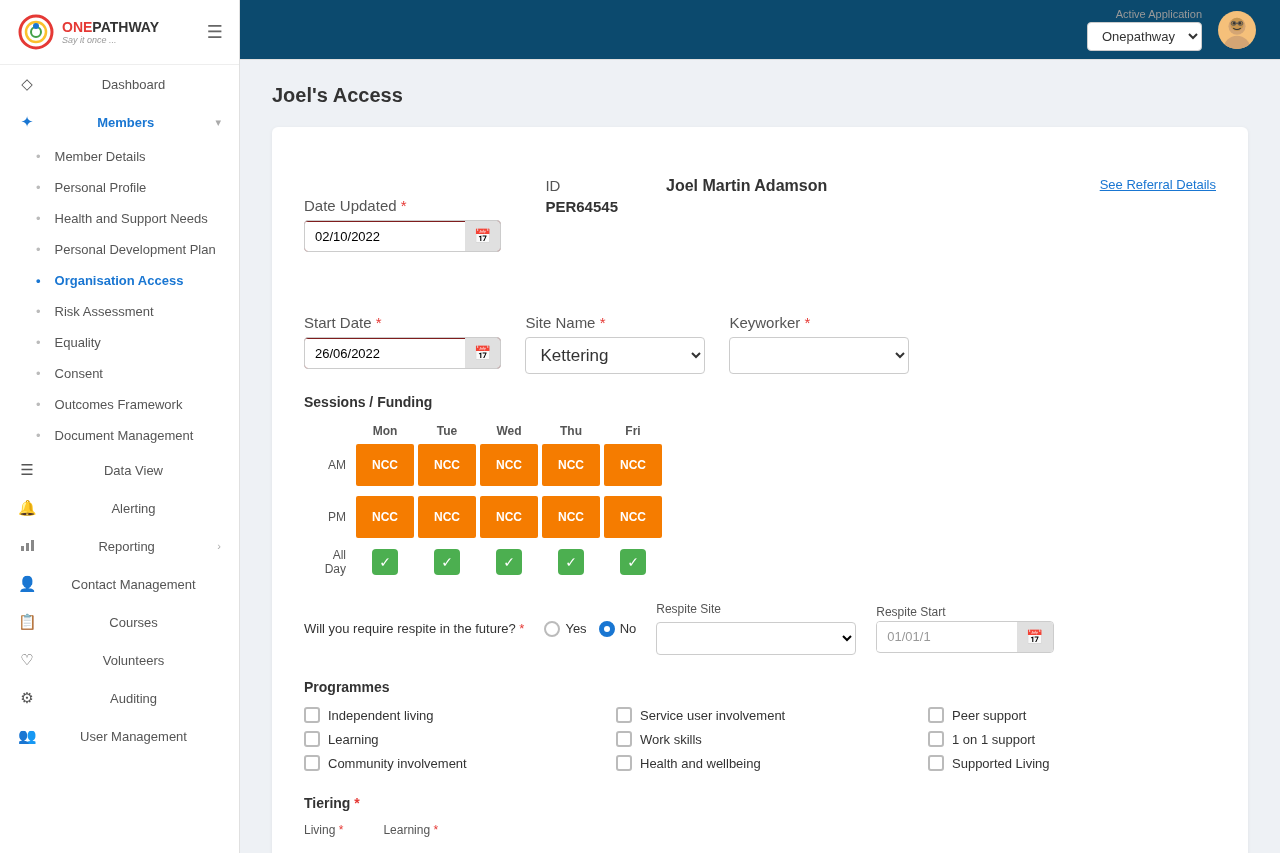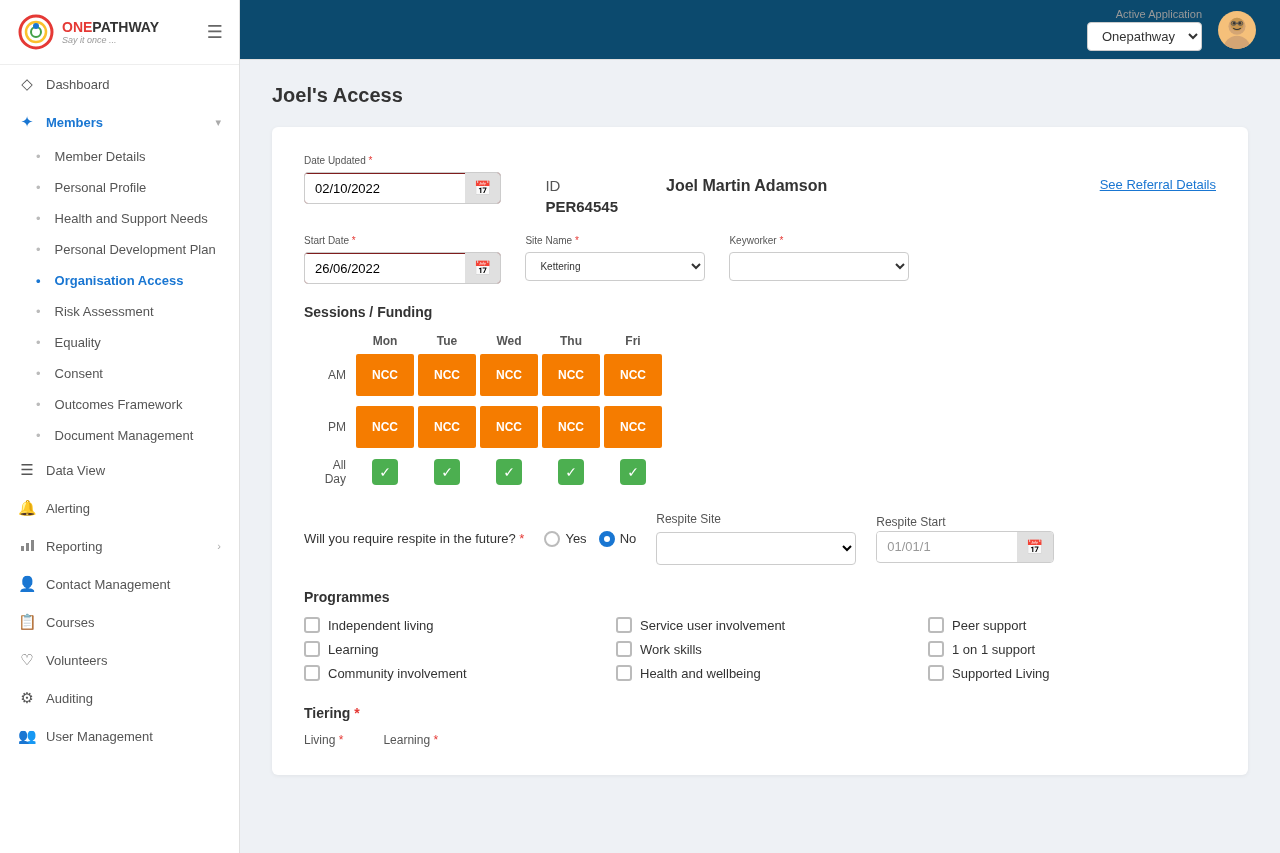--- a/index.html
+++ b/index.html
@@ -46,21 +46,21 @@
       align-items: center;
       gap: 10px;
       padding: 10px 18px;
       cursor: pointer;
       color: #555;
       font-size: 13px;
       transition: background 0.1s;
     }
     .nav-item.active-parent { color: #1976d2; }
     .nav-item .nav-icon { width: 18px; text-align: center; font-size: 15px; }
-    .nav-item .nav-label { flex: 1; }
+    .nav-item .nav-label { flex: 1; text-align: center; }
     .nav-item .chevron { font-size: 11px; color: #aaa; }
 
     .sub-nav-item {
       display: flex;
       align-items: center;
       gap: 10px;
       padding: 8px 18px 8px 36px;
       cursor: pointer;
       color: #555;
       font-size: 13px;
@@ -137,23 +137,24 @@
       gap: 24px;
       margin-bottom: 20px;
       align-items: flex-start;
     }
     .form-group {
       display: flex;
       flex-direction: column;
       gap: 6px;
     }
     .form-label {
-      font-size: 10px;
+      font-size: 15px;
       color: #555;
       font-weight: 500;
+      margin-top: 42px;
     }
     .form-label .required { color: #e53935; }
     .input-with-icon {
       display: flex;
       align-items: center;
       border: 1px solid #ccc;
       border-radius: 4px;
       overflow: hidden;
       background: #7f1d1d;
     }
@@ -175,21 +176,21 @@
     .id-section { display: flex; flex-direction: column; gap: 4px; }
     .id-label { font-size: 15px; color: #555; font-weight: 500; }
     .id-value { font-size: 15px; font-weight: 700; color: #333; }
     .person-name { font-size: 16px; font-weight: 600; color: #333; margin-top: 6px; }
     .see-referral-link { color: #1976d2; font-size: 13px; cursor: pointer; text-decoration: none; margin-left: auto; }
 
     .form-select {
       border: 1px solid #ccc;
       border-radius: 4px;
       padding: 7px 10px;
-      font-size: 10px;
+      font-size: 17px;
       color: #333;
       background: #fff;
       min-width: 180px;
       appearance: auto;
     }
 
     .sessions-section { margin-bottom: 24px; }
     .sessions-title { font-size: 14px; font-weight: 600; color: #333; margin-bottom: 14px; }
 
     .schedule-grid {

